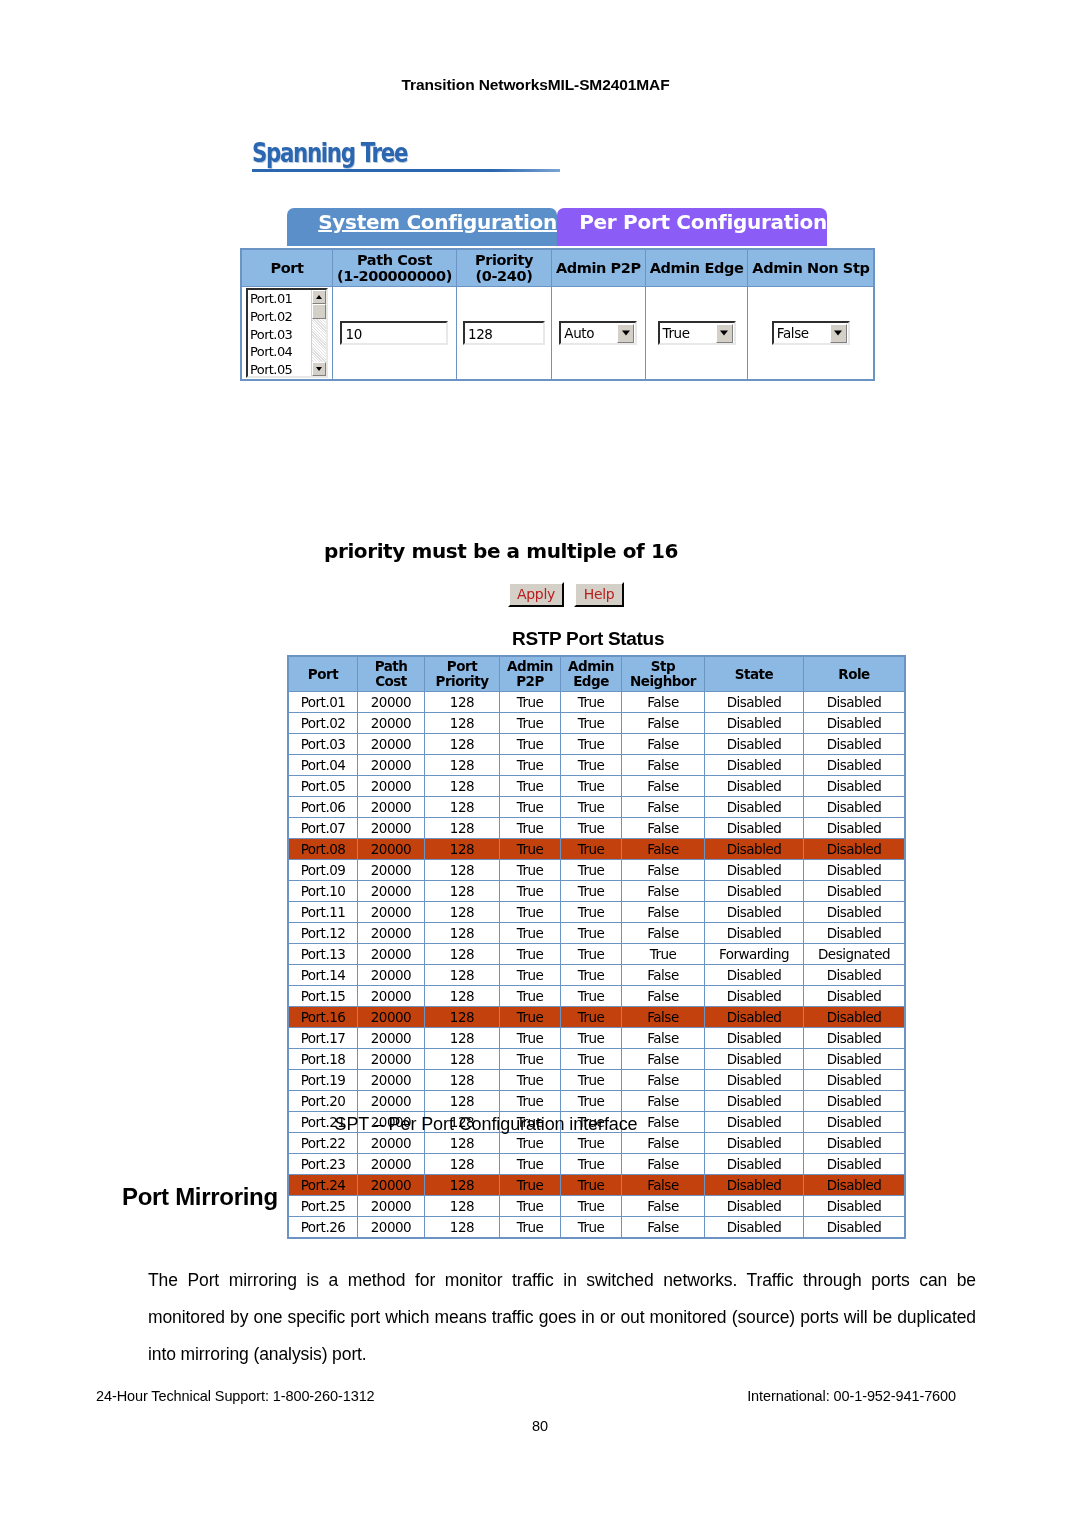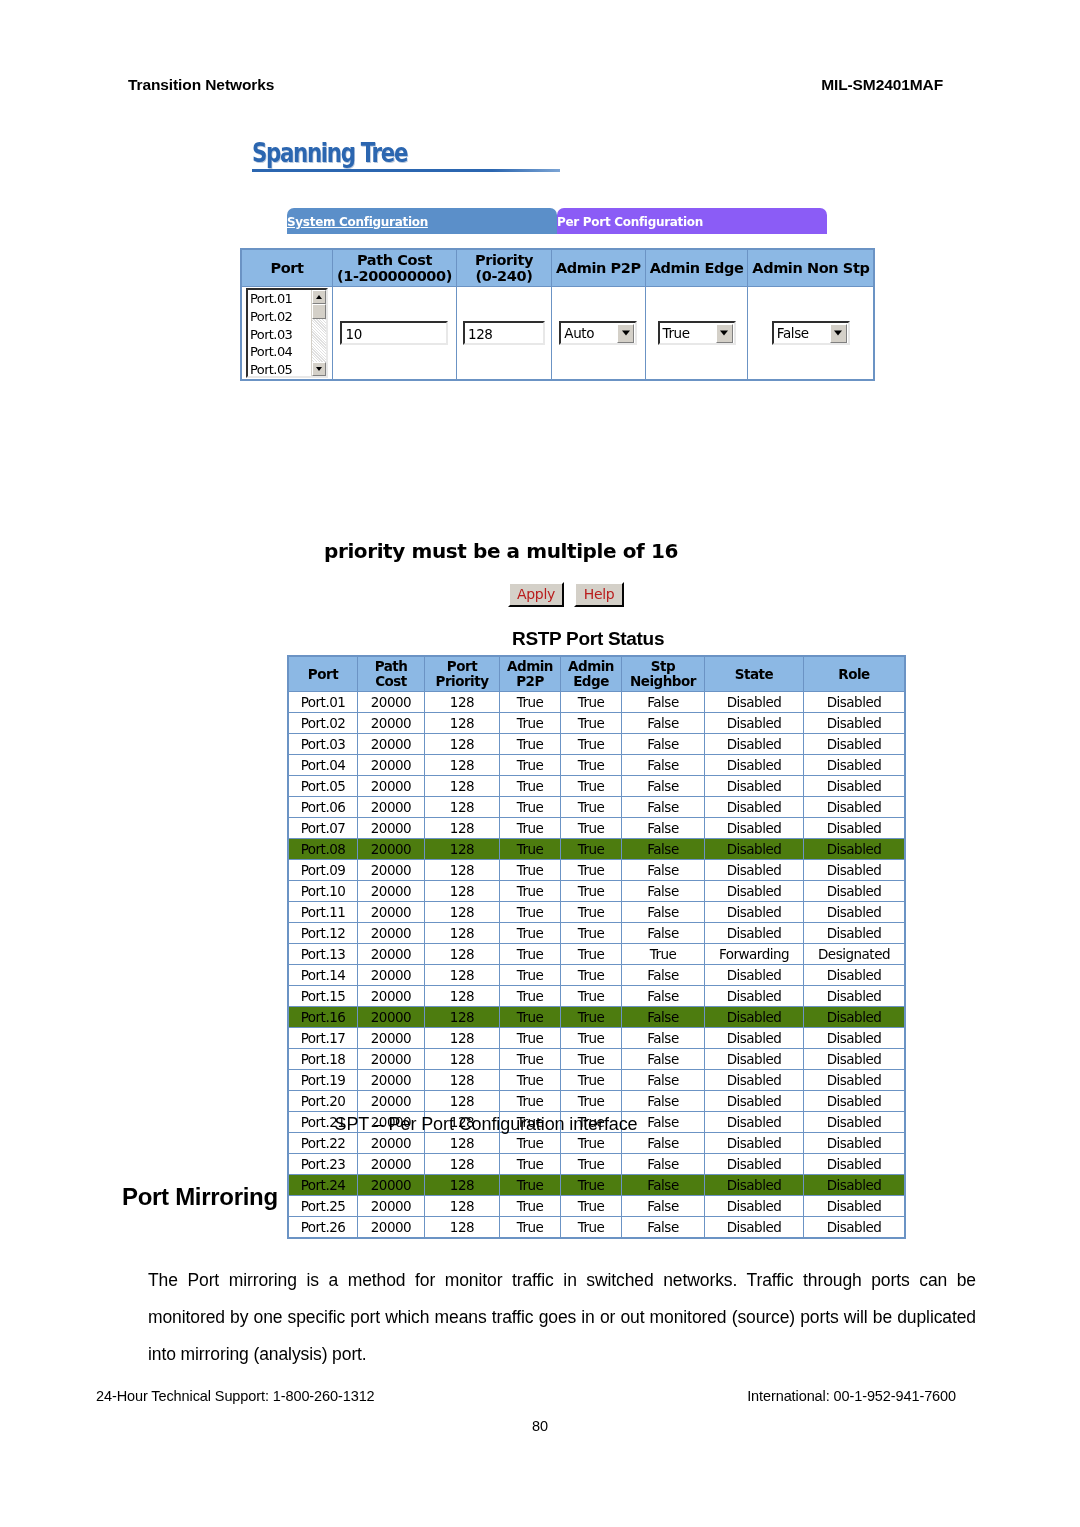--- a/index.html
+++ b/index.html
@@ -17,21 +17,21 @@
     overflow: hidden;
   }
 
   
   .page-header {
     position: absolute;
     top: 76px;
     left: 128px;
     width: 815px;
     display: flex;
-    justify-content: space-between;
+    justify-content: center;
     align-items: baseline;
     font-size: 15.5px;
     font-weight: bold;
     letter-spacing: -0.1px;
   }
 
   
   .screenshot {
     position: absolute;
     top: 130px;
@@ -67,27 +67,27 @@
 
   
   .tabs {
     position: absolute;
     left: 287px;
     top: 78px;
     display: flex;
     align-items: flex-end;
   }
   .tab {
-    height: 26px;
+    height: 38px;
     line-height: 29px;
     font-family: "DejaVu Sans", sans-serif;
-    font-size: 12px;
+    font-size: 20px;
     font-weight: bold;
     color: #ffffff;
-    text-align: left;
+    text-align: right;
     border-radius: 7px 7px 0 0;
     letter-spacing: -0.3px;
     white-space: nowrap;
     box-sizing: border-box;
   }
   .tab-inactive {
     width: 270px;
     background: #5b8fc9;
   }
   .tab-inactive .tab-label {
@@ -338,21 +338,21 @@
   }
   .rstp-table td {
     border: 1px solid #6b93c4;
     text-align: center;
     padding: 1px 4px;
     height: 18px;
     letter-spacing: -0.5px;
     white-space: nowrap;
     color: #000000;
   }
-  .rstp-table tr.row-alt td { background: #4d7c0f; }
+  .rstp-table tr.row-alt td { background: #c2410c; }
   .c-port  { width: 60px; }
   .c-cost  { width: 58px; }
   .c-prio  { width: 66px; }
   .c-p2p   { width: 52px; }
   .c-edge  { width: 52px; }
   .c-stp   { width: 74px; }
   .c-state { width: 90px; }
   .c-role  { width: 92px; }
 
   

